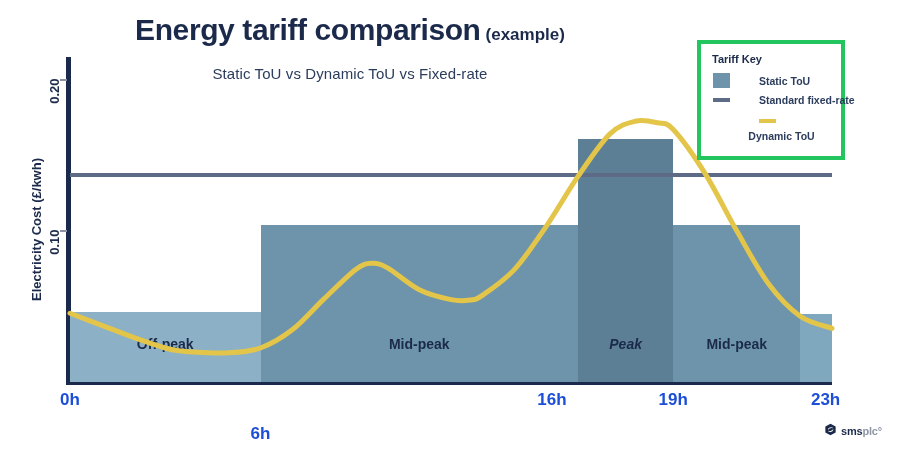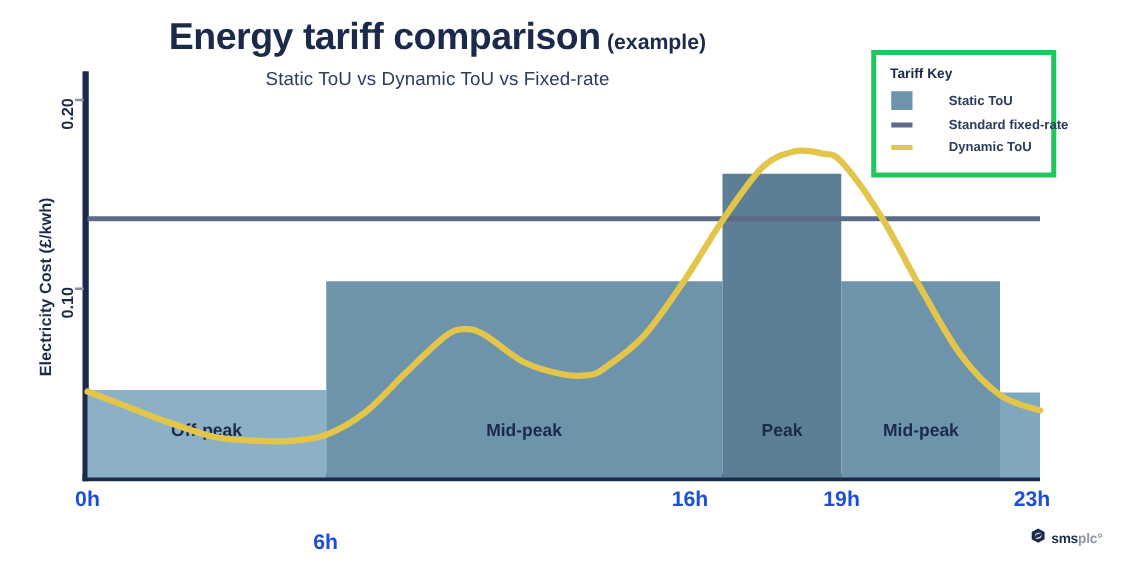--- a/index.html
+++ b/index.html
@@ -39,21 +39,21 @@
     letter-spacing: -0.4px;
     color: #1b2a4a;
   }
   .title-suffix {
     font-size: 17px;
     font-weight: bold;
     color: #1b2a4a;
     margin-left: 5px;
   }
   .subtitle {
-    margin-top: 9px;
+    margin-top: 19px;
     font-size: 15px;
     font-weight: normal;
     color: #2b3c5c;
     letter-spacing: 0.1px;
   }
 
   
   .ylabel {
     position: absolute;
     left: -64px;
@@ -169,21 +169,21 @@
     font-size: 11px;
     font-weight: bold;
     color: #1b2a4a;
     margin-bottom: 8px;
   }
   .legend-row {
     display: flex;
     align-items: center;
     margin-bottom: 6px;
   }
-  .legend-row:last-child { margin-bottom: 4px; }
+  .legend-row:last-child { margin-bottom: 4px; flex-direction: column; }
   .legend-swatch {
     width: 18px;
     flex: 0 0 18px;
     margin-right: 9px;
     display: flex;
     align-items: center;
     justify-content: center;
   }
   .sw-box { width: 17px; height: 15px; }
   .sw-bar { width: 17px; height: 4px; }
@@ -247,21 +247,21 @@
     <div id="bars">
         <div class="bar" style="left: 0px; width: 190.5px; height: 69.5349px; background: rgb(140, 176, 197);"></div>
         <div class="bar" style="left: 190.5px; width: 317.5px; height: 157.209px; background: rgb(109, 148, 171);"></div>
         <div class="bar" style="left: 508px; width: 95.25px; height: 243.372px; background: rgb(92, 127, 150);"></div>
         <div class="bar" style="left: 603.25px; width: 127px; height: 157.209px; background: rgb(109, 148, 171);"></div>
         <div class="bar" style="left: 730.25px; width: 31.75px; height: 68.0233px; background: rgb(127, 168, 191);"></div>
       </div>
     <div id="bandlabels">
         <div class="band-label" style="left: 15.25px; width: 160px; top: 279px;">Off-peak</div>
         <div class="band-label" style="left: 269.25px; width: 160px; top: 279px;">Mid-peak</div>
-        <div class="band-label" style="left: 475.625px; width: 160px; top: 279px;">Peak</div>
+        <div class="band-label" style="left: 475.625px; width: 160px; top: 279px; font-style: italic;">Peak</div>
         <div class="band-label" style="left: 586.75px; width: 160px; top: 279px;">Mid-peak</div>
       </div>
     <div id="fixedline">
         <div class="fixed-line" style="left: 0px; width: 762px; top: 115.907px; background: rgb(93, 107, 134);"></div>
       </div>
     <svg class="curve-layer" id="curvelayer" viewBox="0 0 762 325" preserveAspectRatio="none">
       <path id="dyncurve" fill="none" stroke-width="5" stroke-linecap="round" stroke-linejoin="round" d="M 0.00 256.22 C 5.29 258.24, 21.17 264.28, 31.75 268.31 C 42.33 272.34, 52.92 276.63, 63.50 280.41 C 74.08 284.19, 87.31 288.72, 95.25 290.99 C 103.19 293.26, 105.83 293.31, 111.13 294.01 C 116.42 294.72, 119.06 294.92, 127.00 295.22 C 134.94 295.52, 148.17 296.53, 158.75 295.83 C 169.33 295.12, 179.92 294.82, 190.50 290.99 C 201.08 287.16, 211.67 281.04, 222.25 272.85 C 232.83 264.66, 243.42 251.94, 254.00 241.86 C 264.58 231.78, 277.81 218.30, 285.75 212.38 C 293.69 206.46, 296.33 206.59, 301.63 206.34 C 306.92 206.09, 309.56 206.46, 317.50 210.87 C 325.44 215.28, 338.67 227.50, 349.25 232.79 C 359.83 238.08, 372.53 240.90, 381.00 242.62 C 389.47 244.33, 394.76 243.83, 400.05 243.07 C 405.34 242.31, 405.34 243.20, 412.75 238.08 C 420.16 232.97, 433.92 223.85, 444.50 212.38 C 455.08 200.92, 465.67 184.80, 476.25 169.30 C 486.83 153.81, 497.42 134.79, 508.00 119.42 C 518.58 104.05, 530.23 86.29, 539.75 77.09 C 549.27 67.90, 557.21 66.13, 565.15 64.24 C 573.09 62.35, 581.02 64.37, 587.38 65.76 C 593.73 67.14, 595.31 64.12, 603.25 72.56 C 611.19 81.00, 624.42 99.52, 635.00 116.40 C 645.58 133.28, 656.17 155.45, 666.75 173.84 C 677.33 192.23, 687.92 212.51, 698.50 226.74 C 709.08 240.98, 719.67 251.81, 730.25 259.24 C 740.83 266.68, 756.71 269.32, 762.00 271.34" stroke="#e3c54a"></path>
     </svg>
   </div>
 

